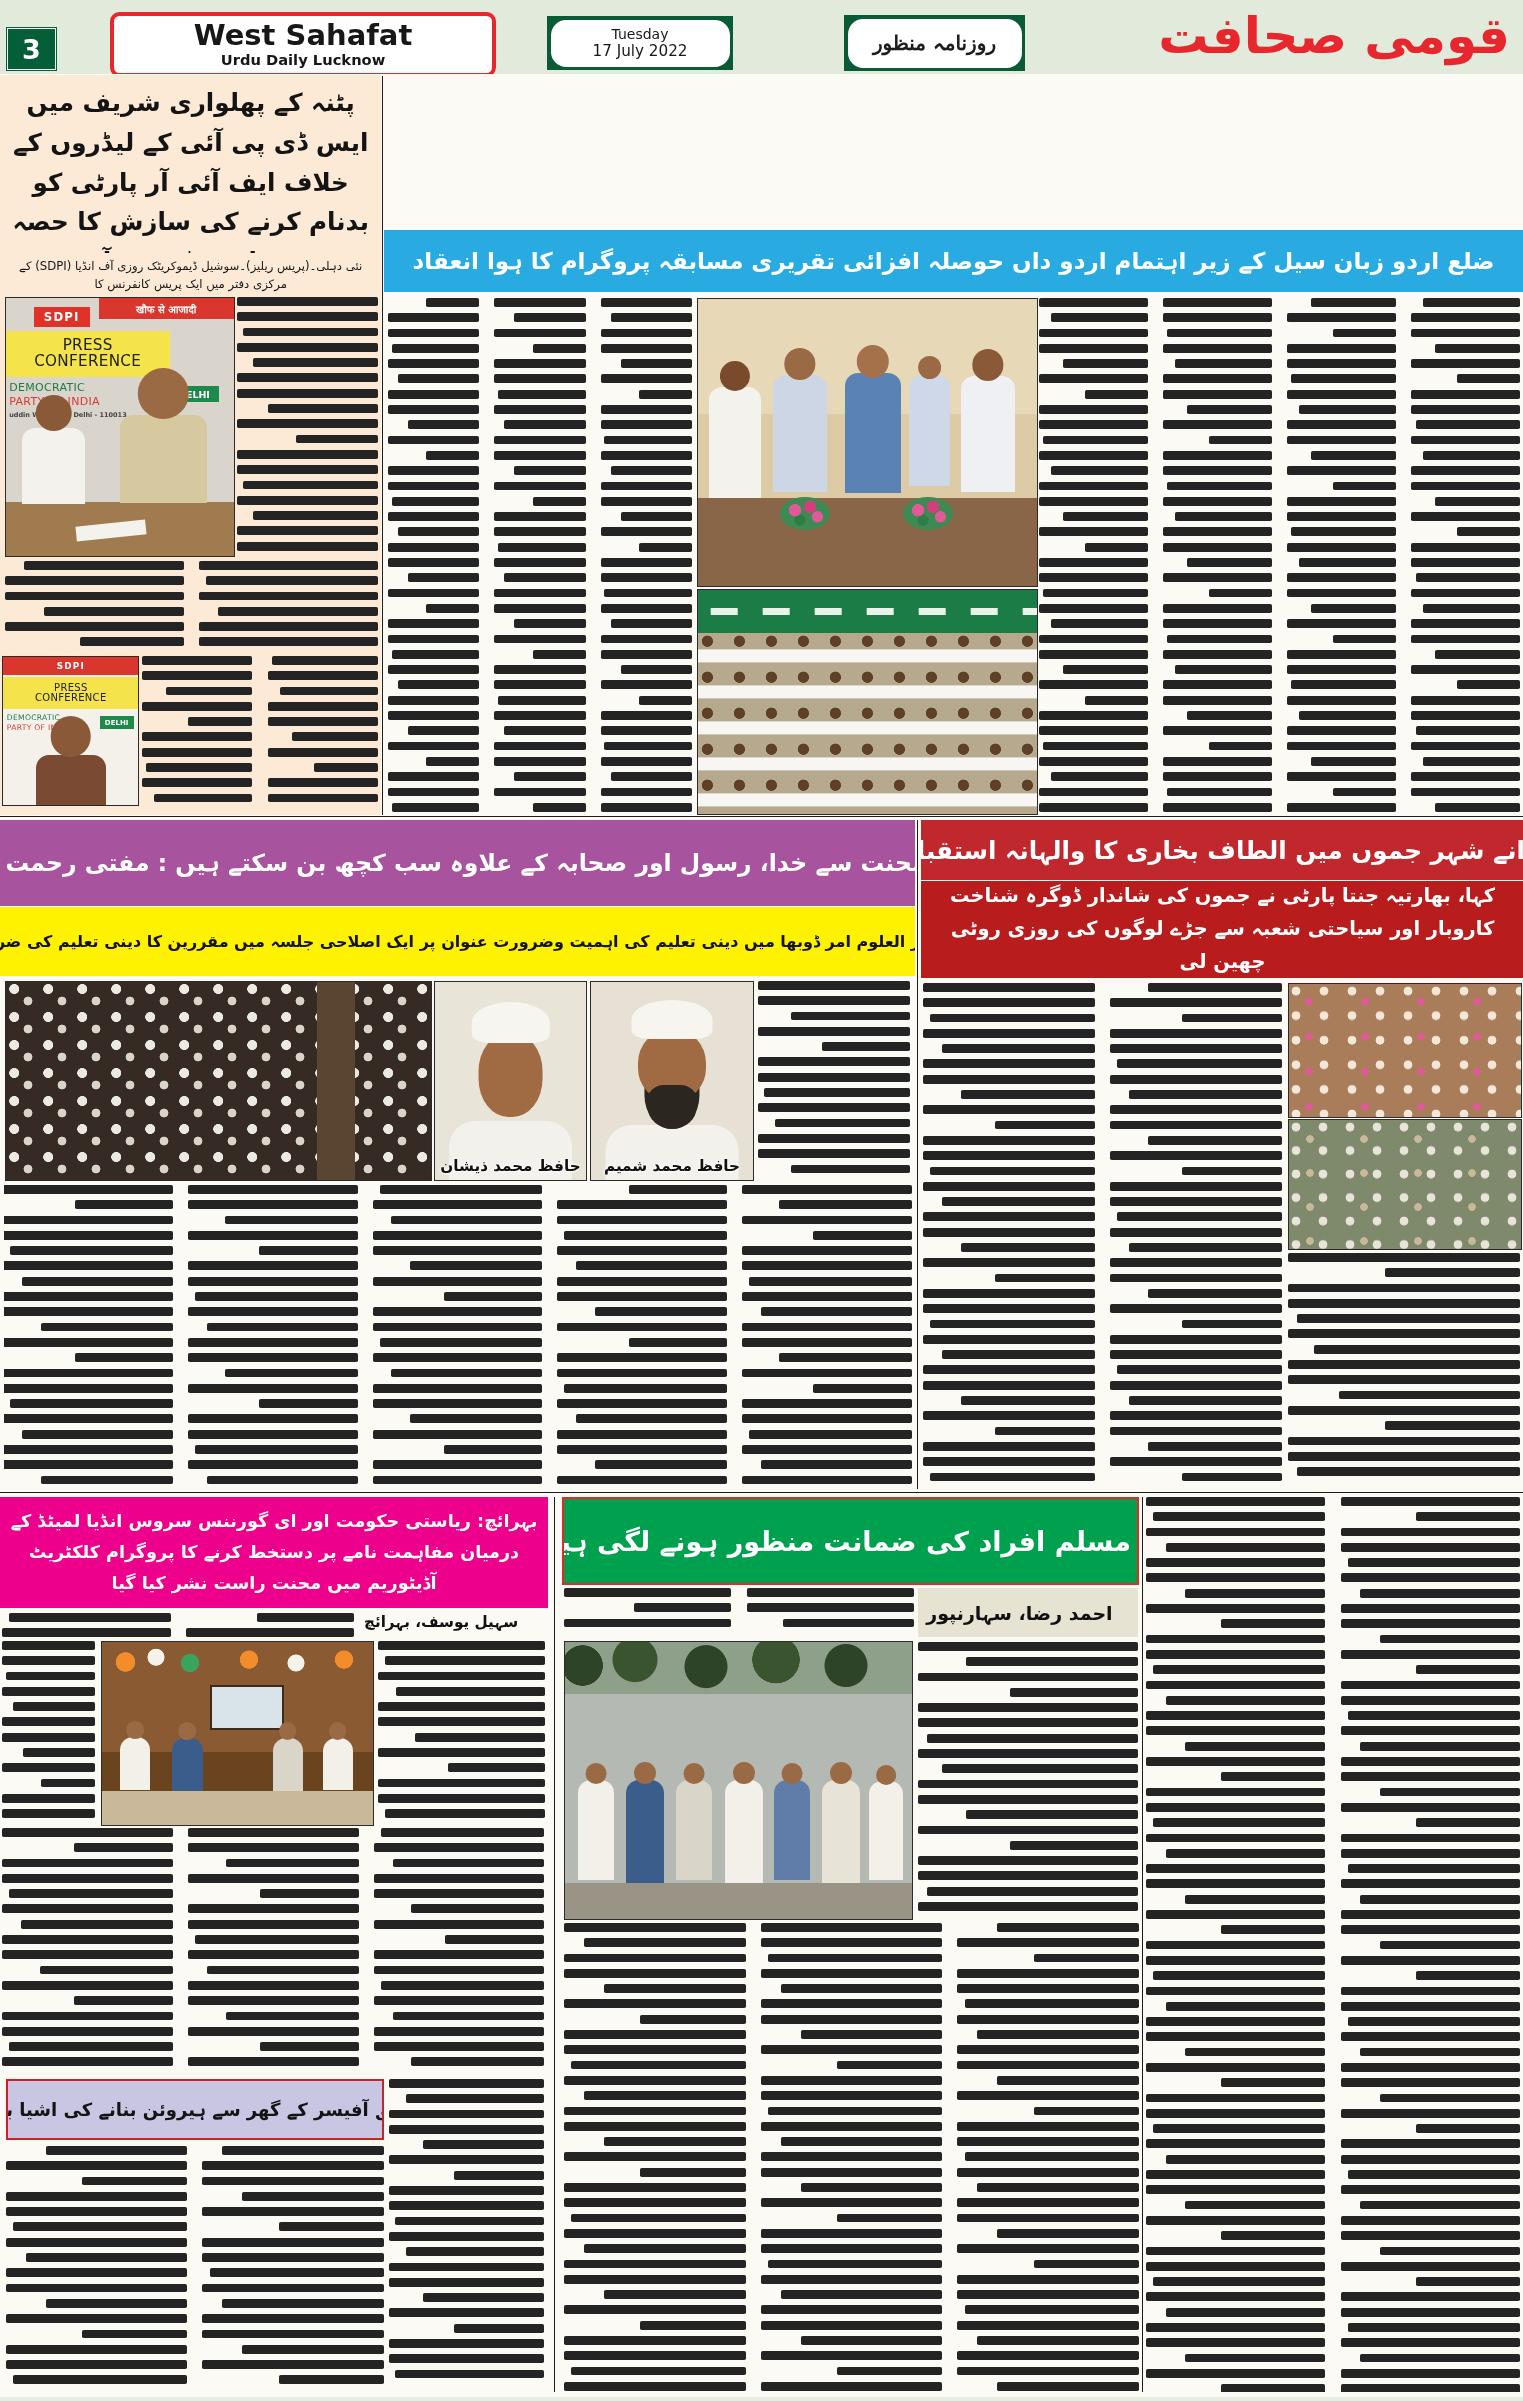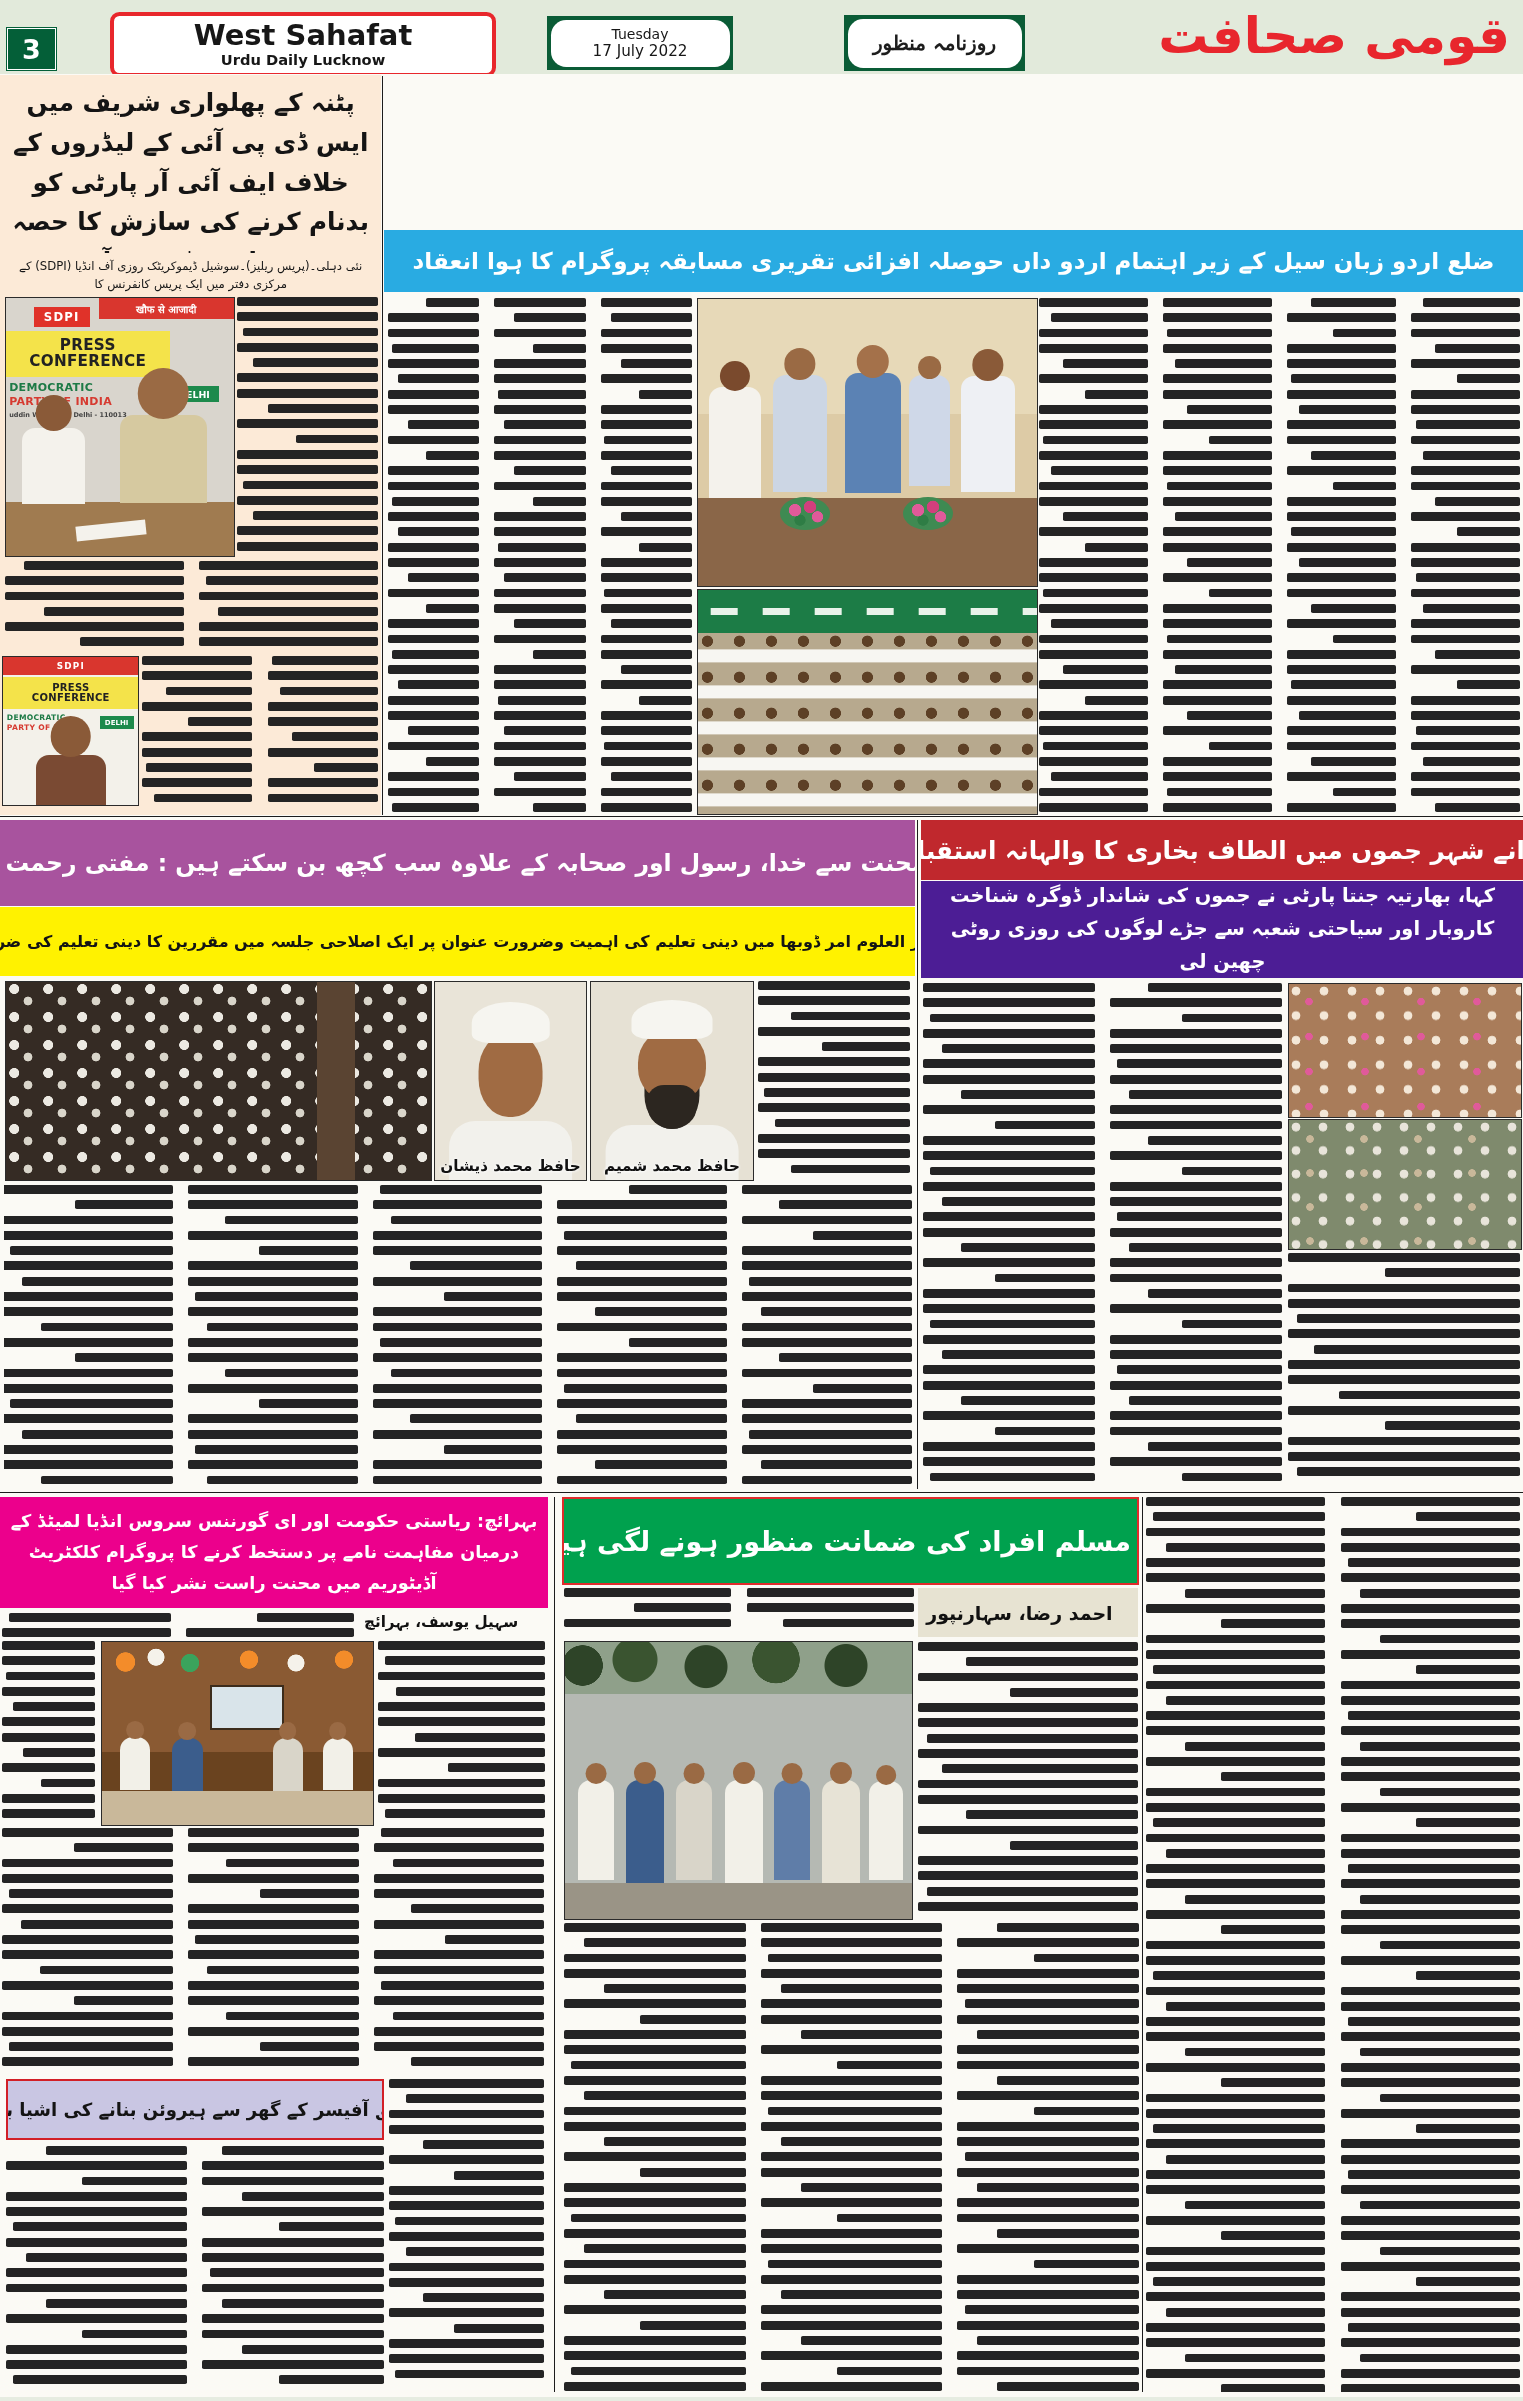--- a/index.html
+++ b/index.html
@@ -11,21 +11,21 @@
         direction:rtl;font-weight:bold;overflow:hidden;}
   .photo{position:absolute;border:1.2px solid #2b2b2b;overflow:hidden;}
   .gk{position:absolute;display:flex;gap:15.2px;direction:rtl;overflow:hidden;}
   .gk .col{flex:1;overflow:hidden;}
   .gk .ln{height:8.8px;margin-bottom:6.5px;background:#242424;border-radius:1.8px;margin-left:auto;}
   .person{position:absolute;border-radius:13px 13px 0 0;background:var(--s,#fff);}
   .person::before{content:"";position:absolute;bottom:96%;left:50%;transform:translateX(-50%);
         width:58%;aspect-ratio:1/1;border-radius:50%;background:var(--k,#9a6a44);}
   .vline{position:absolute;width:1.2px;background:#1c1c1c;}
   .hline{position:absolute;height:1.2px;background:#1c1c1c;}
-  .smallcaps{font-weight:bold;letter-spacing:0.3px;text-align:center;}
+  .smallcaps{font-weight:normal;letter-spacing:0.3px;text-align:center;}
 </style>
 </head>
 <body>
 
 <div id="page">
 
   <div class="abs" style="left:0;top:0;width:1524px;height:74px;background:#e2eadb;"></div>
 
   <div class="abs" style="left:7px;top:28px;width:47px;height:40px;background:#045f38;border:1.8px solid #fff;
               outline:1.2px solid #045f38;display:flex;align-items:center;justify-content:center;">
@@ -628,21 +628,21 @@
         <div class="ln" style="width: 89%;"></div>
         <div class="ln" style="width: 100%;"></div>
         <div class="ln" style="width: 100%;"></div>
         <div class="ln" style="width: 78%;"></div>
       </div>
     </div>
 
   <div class="band" style="position:absolute;left:921px;top:820px;width:603px;height:60px;background:#c0282d;">
     <span style="color:#fff;font-size:24.6px;white-space:nowrap;">پرانے شہر جموں میں الطاف بخاری کا والہانہ استقبال</span>
   </div>
-  <div class="band" style="position:absolute;left:921px;top:881px;width:603px;height:97px;background:#4c1d95;padding:0 8.2px;box-sizing:border-box;">
+  <div class="band" style="position:absolute;left:921px;top:881px;width:603px;height:97px;background:#b91c1c;padding:0 8.2px;box-sizing:border-box;">
     <span style="color:#fff;font-size:19.4px;line-height:1.7;">کہا، بھارتیہ جنتا پارٹی نے جموں کی شاندار ڈوگرہ شناخت کاروبار اور سیاحتی شعبہ سے جڑے لوگوں کی روزی روٹی چھین لی</span>
   </div>
 
   <div class="gk" style="left:923px;top:983px;width:359px;height:506px;">
       <div class="col">
         <div class="ln" style="width: 78%;"></div>
         <div class="ln" style="width: 100%;"></div>
         <div class="ln" style="width: 58%;"></div>
         <div class="ln" style="width: 100%;"></div>
         <div class="ln" style="width: 100%;"></div>

